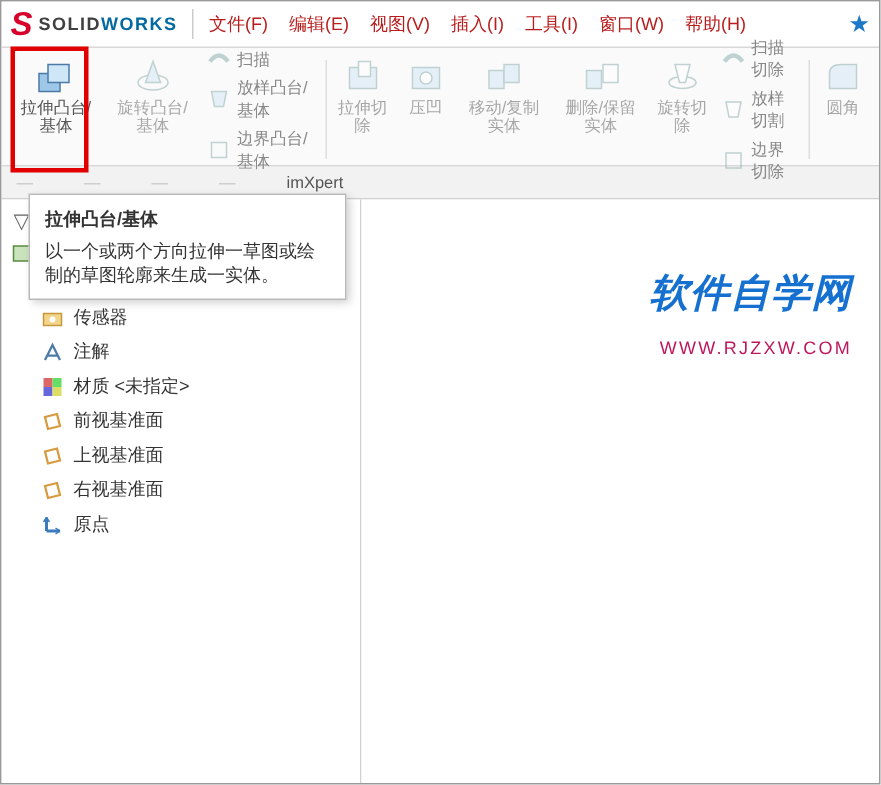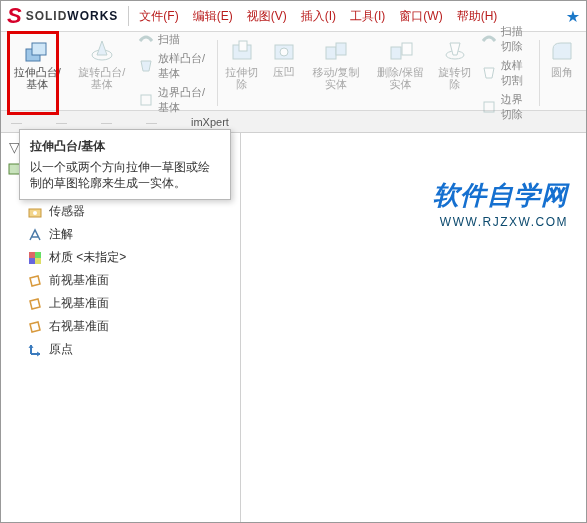--- a/index.html
+++ b/index.html
@@ -3,21 +3,21 @@
 <meta charset="utf-8">
 <style>
   * { margin: 0; padding: 0; box-sizing: border-box; font-family: "Microsoft YaHei", Arial, sans-serif; }
   body { width: 587px; height: 523px; background: #fff; overflow: hidden; border: 1px solid #999; position: relative; }
   
   .titlebar { height: 30px; display: flex; align-items: center; padding: 0 6px; background: #fff; }
   .logo { display: flex; align-items: center; gap: 4px; }
   .logo-s { color: #d6002a; font-size: 22px; font-weight: bold; font-style: italic; }
   .logo-text { letter-spacing: 1px; font-size: 12px; font-weight: 600; }
   .logo-text .solid { color: #404040; }
-  .logo-text .works { color: #0f172a; }
+  .logo-text .works { color: #0369a1; }
   .sep { width: 1px; height: 20px; background: #ccc; margin: 0 10px; }
   .menus { display: flex; gap: 14px; font-size: 12px; color: #b91c1c; }
   .menus span { cursor: pointer; }
   .star { margin-left: auto; color: #1c78c8; font-size: 16px; }
   
   .ribbon { height: 80px; border-top: 1px solid #d8d8d8; border-bottom: 1px solid #d8d8d8; background: #fafafa; display: flex; padding: 4px 4px 0 4px; position: relative; }
   .rgroup { display: flex; flex-direction: column; align-items: center; justify-content: flex-start; padding: 2px 4px; font-size: 11px; color: #555; text-align: center; min-width: 40px; }
   .rgroup.wide { min-width: 46px; }
   .rgroup .ic { width: 28px; height: 26px; margin-bottom: 2px; display: flex; align-items: center; justify-content: center; }
   .rgroup .lbl { line-height: 12px; }
@@ -40,21 +40,21 @@
   .funnel { padding: 2px 6px; color: #666; font-size: 14px; }
   .tree-root { display: flex; align-items: center; gap: 4px; padding: 2px 4px; font-size: 12px; }
   .tree-root .ticon { width: 16px; height: 16px; }
   .tree-children { padding-left: 20px; }
   .tree-item { display: flex; align-items: center; gap: 6px; padding: 3px 4px; }
   .tree-item .ticon { width: 16px; height: 16px; flex-shrink: 0; }
   
   .canvas { flex: 1; position: relative; background: #fff; }
   .watermark { position: absolute; right: 18px; top: 45px; text-align: right; }
   .watermark .wm1 { color: #1570d0; font-size: 26px; font-weight: 800; font-style: italic; letter-spacing: 1px; }
-  .watermark .wm2 { color: #0c4a6e; font-size: 12px; letter-spacing: 1.5px; margin-top: 2px; }
+  .watermark .wm2 { color: #be185d; font-size: 12px; letter-spacing: 1.5px; margin-top: 12px; }
   
   svg { display: block; }
 </style>
 </head>
 <body>
 
 <div class="titlebar">
   <div class="logo">
     <span class="logo-s">S</span>
     <span class="logo-text">

